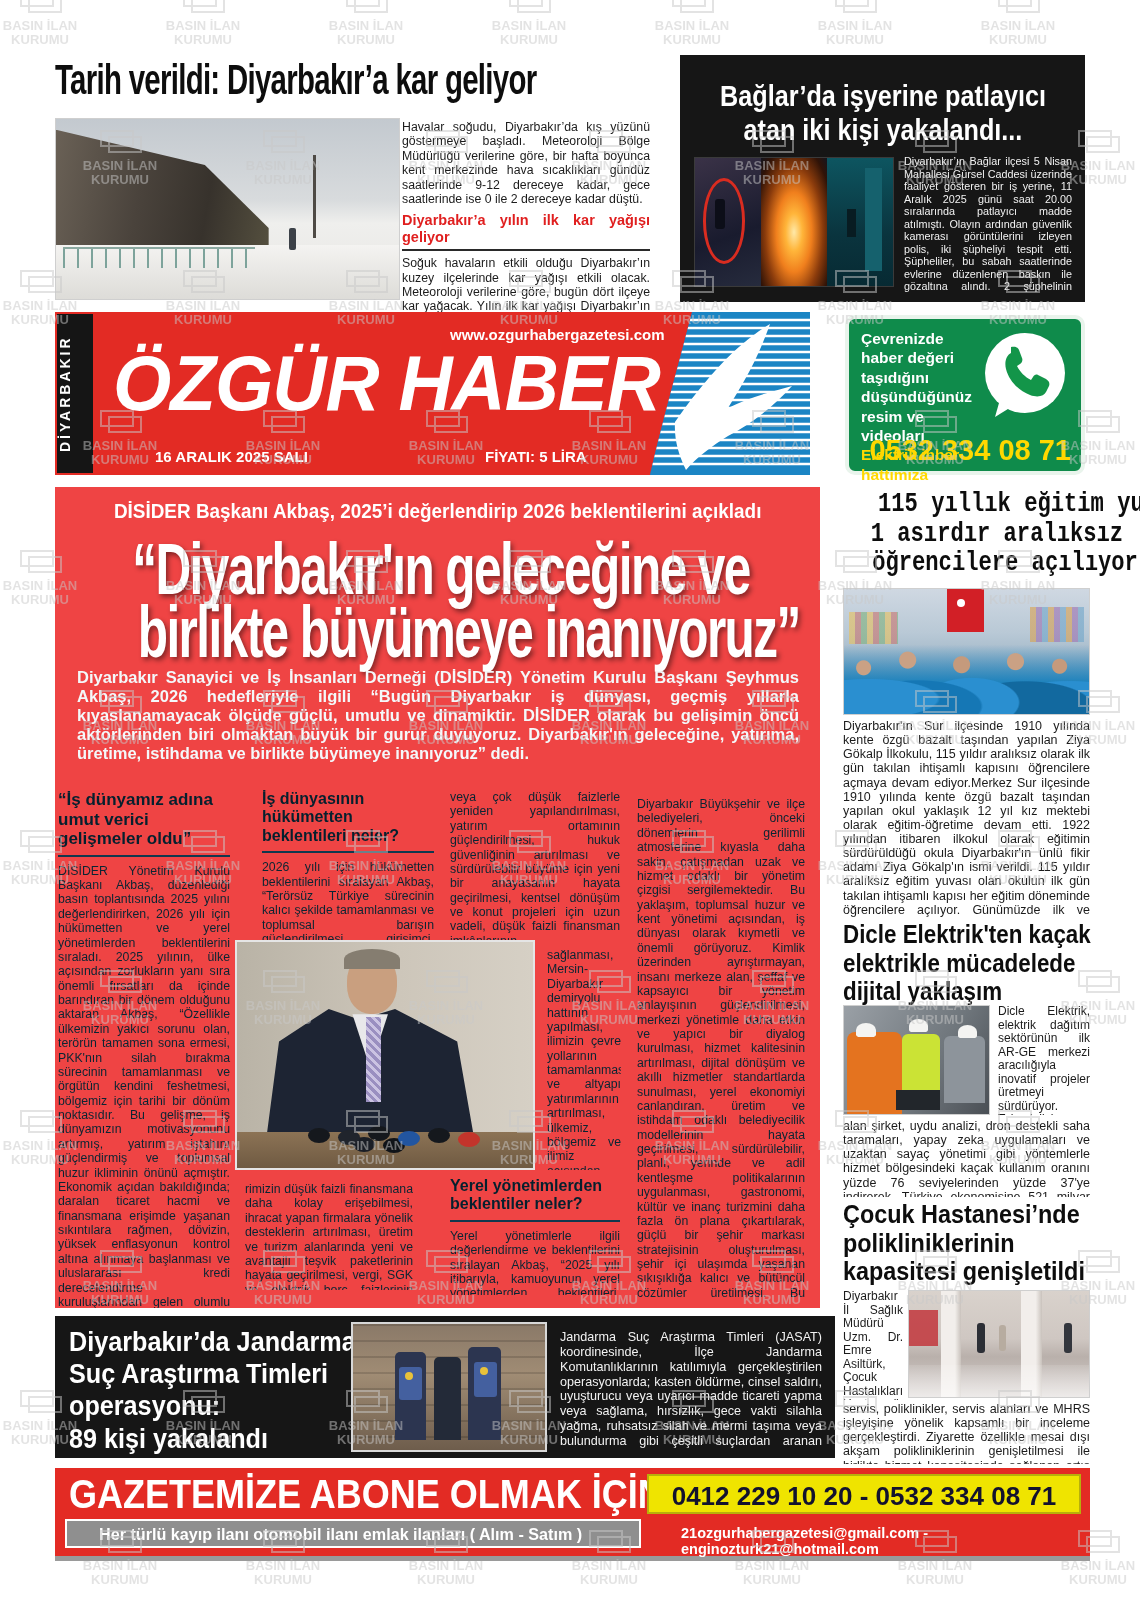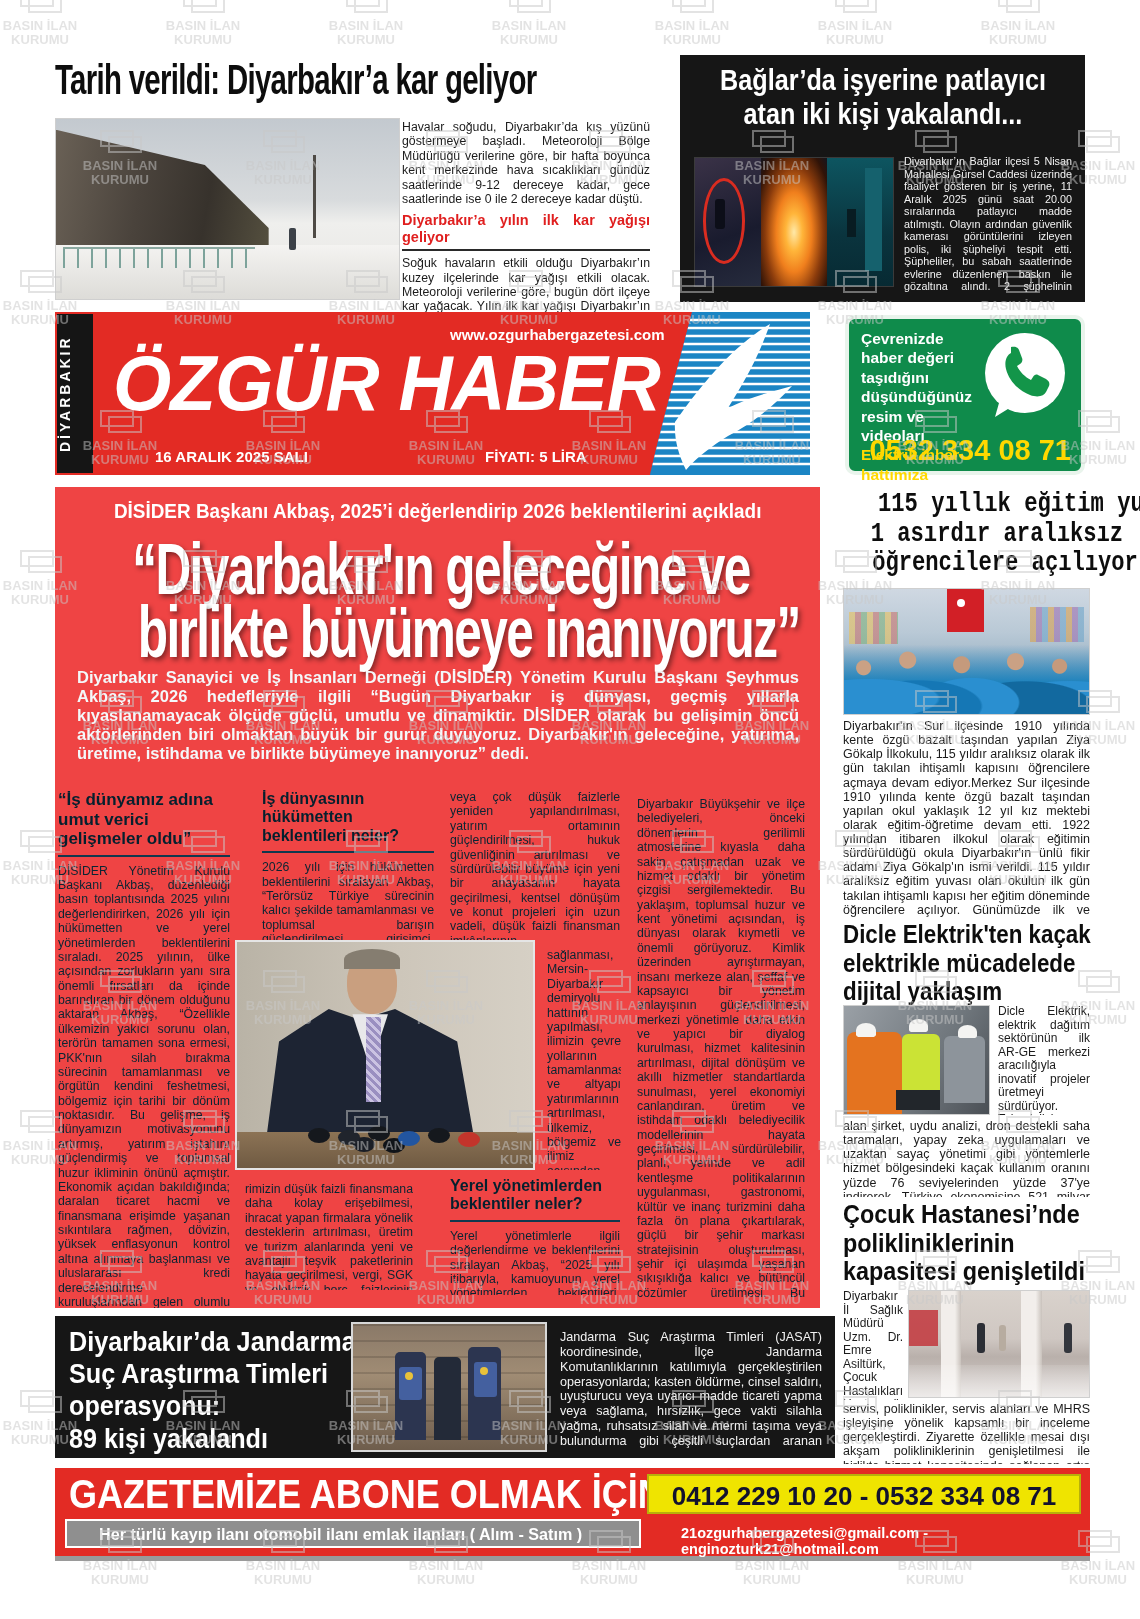--- a/index.html
+++ b/index.html
@@ -79,21 +79,21 @@
   </div>
 
   <div class="abs tl-text just" style="left:402px;top:120px;width:248px;height:188px;">
     <p style="margin:0;">Havalar soğudu, Diyarbakır’da kış yüzünü göstermeye başladı. Meteoroloji Bölge Müdürlüğü verilerine göre, bir hafta boyunca kent merkezinde hava sıcaklıkları gündüz saatlerinde 9-12 dereceye kadar, gece saatlerinde ise 0 ile 2 dereceye kadar düştü.</p>
     <div class="red-subhead">Diyarbakır’a yılın ilk kar yağışı geliyor</div>
     <div class="rule"></div>
     <p style="margin:0;"><span>Soğuk havaların etkili olduğu Diyarbakır’ın kuzey ilçelerinde kar yağışı etkili olacak. Meteoroloji verilerine göre, bugün dört ilçeye kar yağacak. Yılın ilk kar yağışı Diyarbakır’ın Kulp, Hazro, Hani ve Lice ilçesinde etkili olacak.</span> <b class="pgref">SAYFA 5’TE</b></p>
   </div>
 
   <div class="abs blackbox" style="left:680px;top:55px;width:405px;height:247px;">
-    <div style="text-align:center;padding-top:8px;">
+    <div style="text-align:center;padding-top:24px;">
       <span class="tr-headline condc" style="transform:scaleX(0.84);">Bağlar’da işyerine patlayıcı</span><br>
       <span class="tr-headline condc" style="transform:scaleX(0.84);">atan iki kişi yakalandı...</span>
     </div>
     <div class="photo" style="left:14px;top:102px;width:200px;height:130px;border:1px solid #3a3a3a;display:flex;">
       <div style="flex:1;position:relative;background:linear-gradient(160deg,#3a3247,#191b2e 60%,#262b3d);">
         <div class="ph-el" style="left:12%;top:16%;width:55%;height:62%;border:3px solid #d92c20;border-radius:50%;"></div>
         <div class="ph-el" style="left:30%;top:32%;width:10px;height:30px;background:#0c0e18;border-radius:3px;"></div>
       </div>
       <div style="flex:1;background:radial-gradient(ellipse at 50% 58%,#ffe9a8 0%,#ffb53a 18%,#f07f1d 38%,#8a3b0c 62%,#301307 85%,#14161f 100%);"></div>
       <div style="flex:1;position:relative;background:linear-gradient(180deg,#0d5560,#0a343e 60%,#072a33);">

